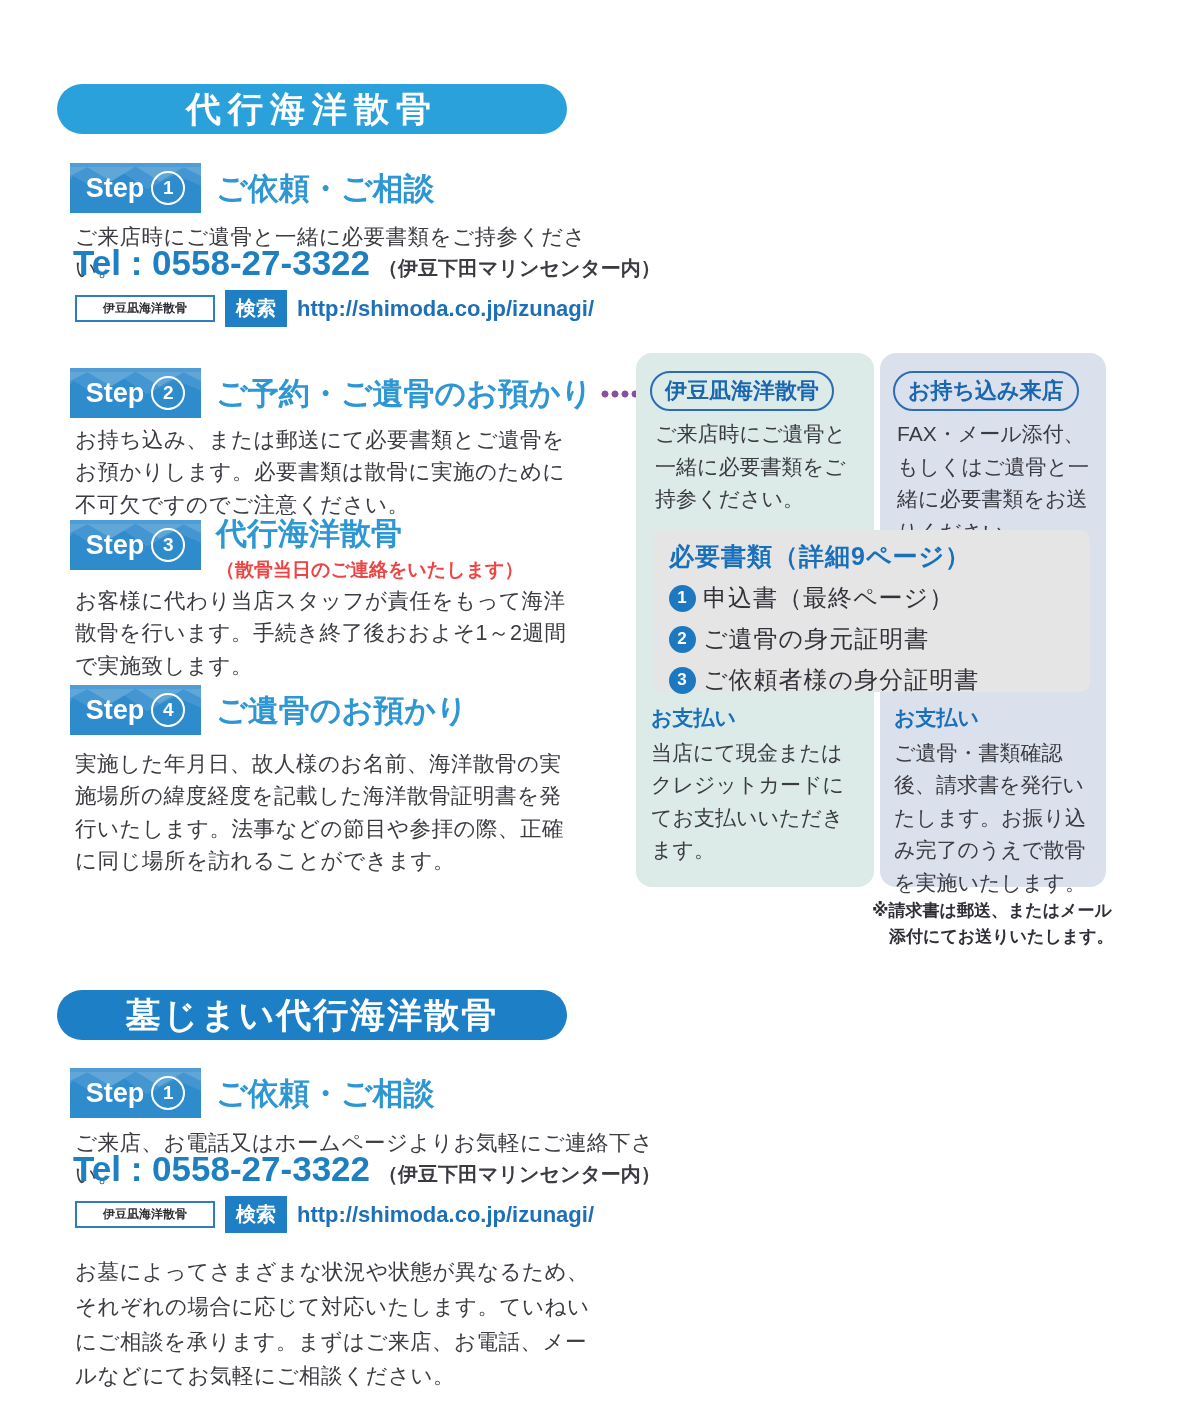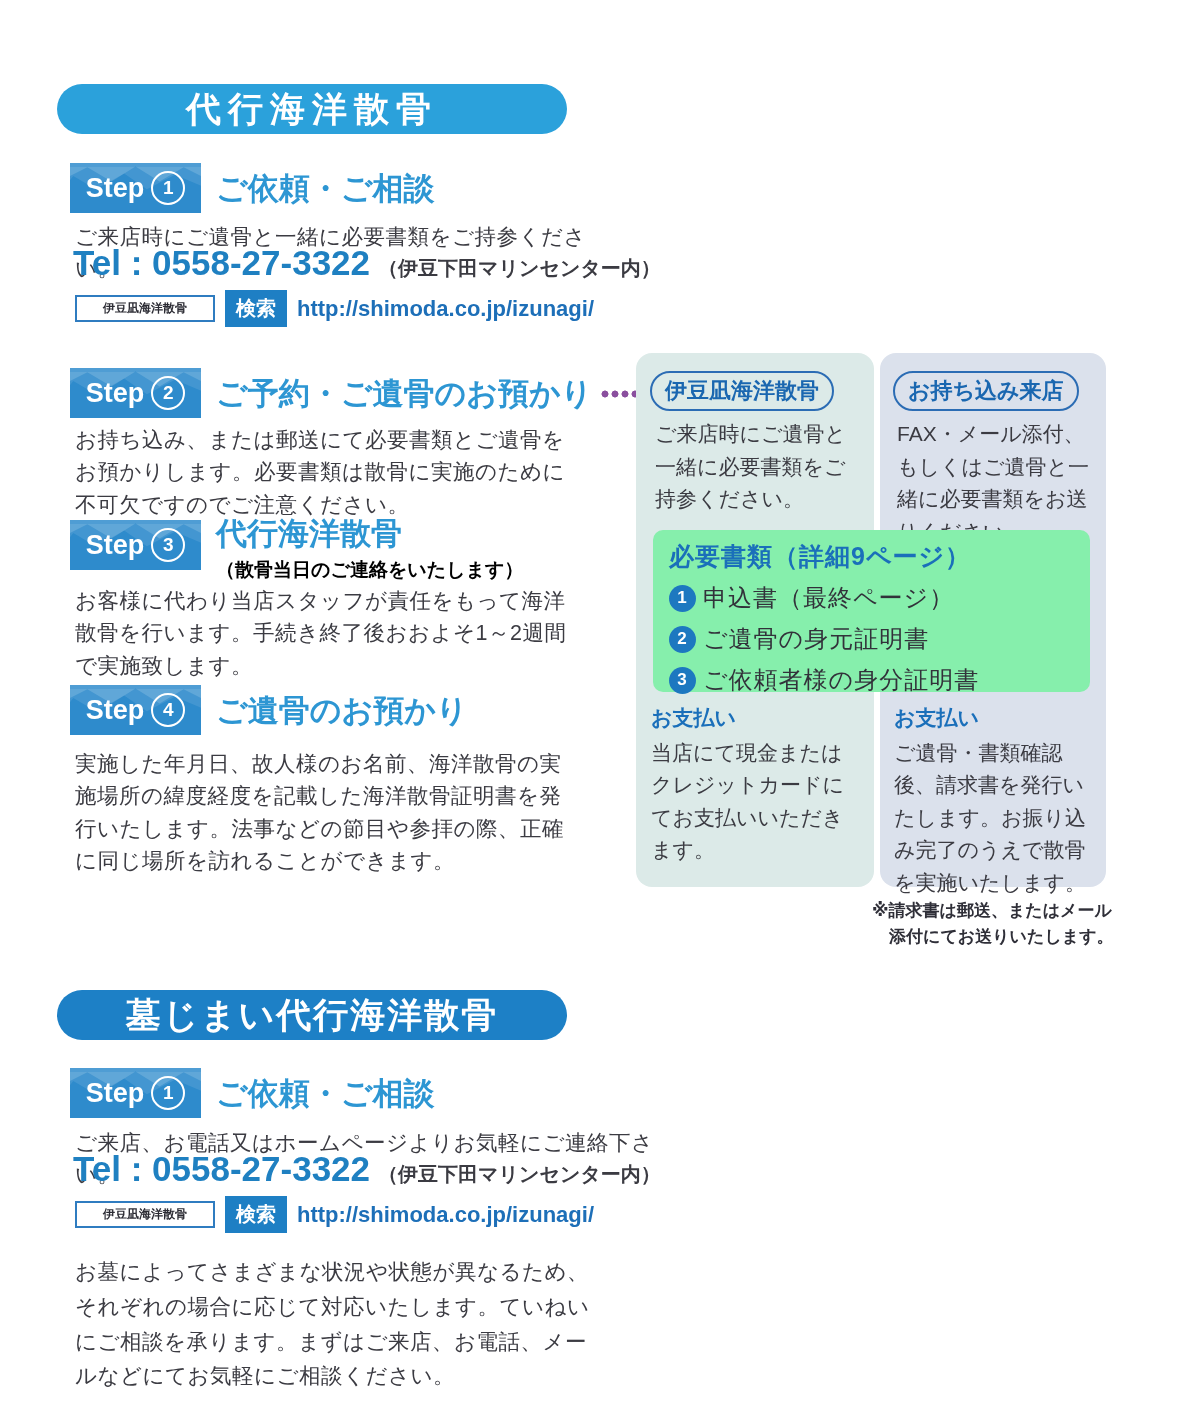--- a/index.html
+++ b/index.html
@@ -29,21 +29,21 @@
   .w2{background:rgba(255,255,255,0.10); top:4px;
       clip-path:polygon(0 0,100% 0,100% 70%,78% 26%,58% 74%,42% 22%,22% 74%,6% 30%,0 66%);}
   .step-label{color:#fff; font-size:27px; font-weight:700; position:relative;}
   .step-num{
     position:relative; width:30px; height:30px; border:2.5px solid #ffffff; border-radius:50%;
     display:inline-flex; align-items:center; justify-content:center;
     color:#fff; font-size:19px; font-weight:700;
   }
 
   .step-heading{position:absolute; font-size:31px; font-weight:800; color:#2d96d3; white-space:nowrap;}
-  .step-subheading{font-size:19px; font-weight:700; color:#000000; margin-top:2px;}
+  .step-subheading{font-size:19px; font-weight:700; color:#ef4444; margin-top:2px;}
   .dots-leader{
     display:inline-block; width:76px; height:10px; margin-left:8px;
     background-image:radial-gradient(circle,#8a4f9e 3.2px,transparent 3.8px);
     background-size:10px 10px; background-repeat:repeat-x; background-position:0 center;
   }
   .heading-row{display:flex; align-items:center;}
 
   .para{position:absolute; font-size:21.5px; line-height:1.5; color:#3b3b42; letter-spacing:0.5px;}
 
   .tel-row{position:absolute; display:flex; align-items:baseline; gap:8px; white-space:nowrap;}
@@ -62,21 +62,21 @@
   .card-pill{
     position:absolute; border:2.5px solid #2b6cb4; border-radius:22px;
     color:#1a67b0; font-size:22px; font-weight:700; padding:3px 13px; white-space:nowrap;
     background:transparent;
   }
   .card-body{position:absolute; font-size:21px; line-height:1.55; color:#3b3b42;}
   .pay-title{font-size:21px; font-weight:700; color:#1a6fba; margin-bottom:2px;}
 
   .docbox{
     position:absolute; left:653px; top:530px; width:437px; height:162px;
-    background:#86efac; border-radius:10px; padding:10px 0 0 16px; box-sizing:border-box;
+    background:#e5e5e5; border-radius:10px; padding:10px 0 0 16px; box-sizing:border-box;
   }
   .doc-title{font-size:25px; font-weight:800; color:#1a6fba; letter-spacing:1px;}
   .doc-item{display:flex; align-items:center; gap:7px; margin-top:9px; font-size:24px; color:#32323a; letter-spacing:1px;}
   .doc-num{
     width:27px; height:27px; border-radius:50%; background:#1d78c0; color:#fff; flex:0 0 27px;
     display:inline-flex; align-items:center; justify-content:center; font-size:17px; font-weight:700;
   }
 
   .panel-note{position:absolute; left:872px; top:898px; font-size:17px; font-weight:600; color:#2f2f38; line-height:1.55;}
   .panel-note .l2{padding-left:17px;}

